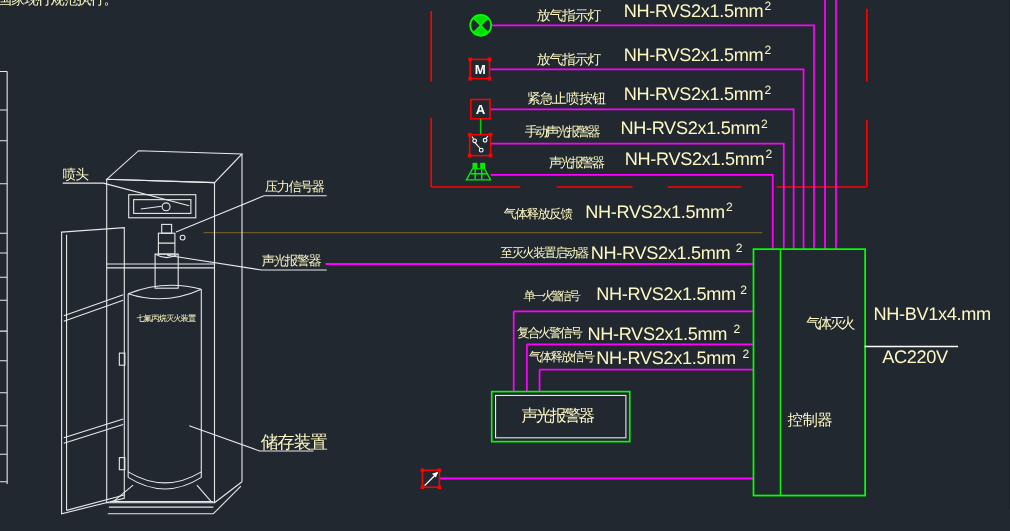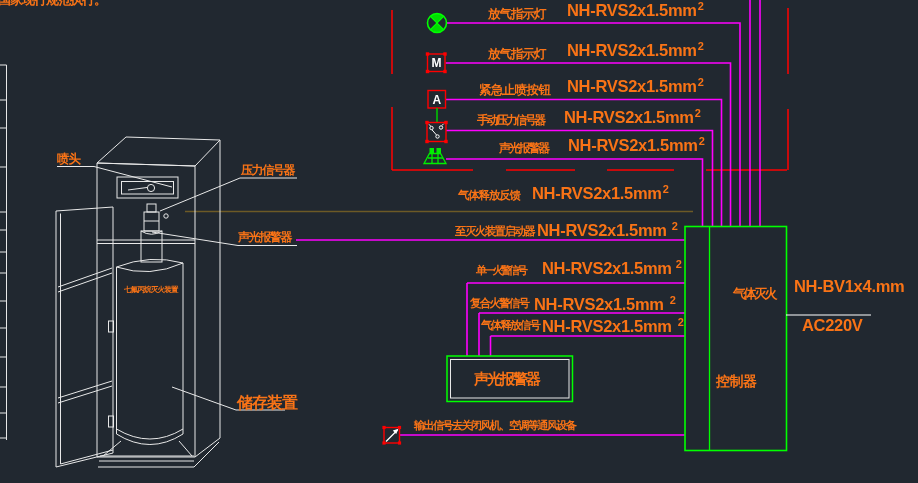--- a/index.html
+++ b/index.html
@@ -3,21 +3,21 @@
 <meta charset="utf-8">
 <style>
   html,body{margin:0;padding:0;background:#10151b;}
   #stage{
     position:relative;width:918px;height:483px;overflow:hidden;
     background:#212830;
     font-family:"Liberation Sans","DejaVu Sans",sans-serif;
     color:#ffffff;
   }
   #stage svg{position:absolute;left:0;top:0;}
-  .txt{position:absolute;white-space:nowrap;line-height:1;color:#f97316;font-weight:bold;}
+  .txt{position:absolute;white-space:nowrap;line-height:1;color:#fef9c3;}
   .cn{font-size:12px;}
   .spec{font-size:16.5px;letter-spacing:-0.3px;}
   .spec .sup{font-size:11px;position:relative;top:-6px;margin-left:1px;}
   .devletter{position:absolute;font-size:12px;font-weight:bold;color:#fff;line-height:1;}
 </style>
 </head>
 <body>
 
 <div id="stage">
 
@@ -160,21 +160,21 @@
 
   <div class="txt cn" style="left:488px;top:8px;font-size:12.5px;letter-spacing:-1px;">放气指示灯</div>
   <div class="txt spec" style="left:567px;top:2px;"><span>NH-RVS2x1.5mm</span><span class="sup">2</span></div>
 
   <div class="txt cn" style="left:488px;top:48px;font-size:12.5px;letter-spacing:-1px;">放气指示灯</div>
   <div class="txt spec" style="left:567px;top:42px;"><span>NH-RVS2x1.5mm</span><span class="sup">2</span></div>
 
   <div class="txt cn" style="left:479px;top:84px;font-size:12.5px;letter-spacing:-0.6px;">紧急止喷按钮</div>
   <div class="txt spec" style="left:567px;top:78px;"><span>NH-RVS2x1.5mm</span><span class="sup">2</span></div>
 
-  <div class="txt cn" style="left:477px;top:114px;font-size:12px;letter-spacing:-2.6px;">手动/压力信号器</div>
+  <div class="txt cn" style="left:477px;top:114px;font-size:12px;letter-spacing:-2.6px;">手动/声光报警器</div>
   <div class="txt spec" style="left:564px;top:109px;"><span>NH-RVS2x1.5mm</span><span class="sup">2</span></div>
 
   <div class="txt cn" style="left:499px;top:142px;font-size:12px;letter-spacing:-2.2px;">声光报警器</div>
   <div class="txt spec" style="left:568px;top:137px;"><span>NH-RVS2x1.5mm</span><span class="sup">2</span></div>
 
   <div class="txt cn" style="left:458px;top:190px;font-size:11.5px;letter-spacing:-1.2px;">气体释放反馈</div>
   <div class="txt spec" style="left:532px;top:185px;"><span>NH-RVS2x1.5mm</span><span class="sup">2</span></div>
 
   <div class="txt cn" style="left:455px;top:226px;font-size:11.5px;letter-spacing:-1.6px;">至灭火装置启动器</div>
   <div class="txt spec" style="left:537px;top:222px;"><span>NH-RVS2x1.5mm</span><span class="sup" style="margin-left:5px;">2</span></div>
@@ -189,21 +189,20 @@
   <div class="txt spec" style="left:542px;top:318px;"><span>NH-RVS2x1.5mm</span><span class="sup" style="margin-left:6px;">2</span></div>
 
   <div class="txt cn" style="left:733px;top:287px;font-size:13px;letter-spacing:-2.5px;">气体灭火</div>
   <div class="txt cn" style="left:716px;top:374px;font-size:14px;letter-spacing:-0.5px;">控制器</div>
 
   <div class="txt cn" style="left:474px;top:371px;font-size:15px;letter-spacing:-2px;">声光报警器</div>
 
   <div class="txt spec" style="left:794px;top:278px;">NH-BV1x4.mm</div>
   <div class="txt spec" style="left:802px;top:317px;">AC220V</div>
 
-  <div class="txt cn" style="left:414px;top:420px;font-size:11px;letter-spacing:-1.5px;">输出信号去关闭风机、空调等通风设备</div>
 
   <div class="txt cn" style="left:57px;top:153px;font-size:12.5px;letter-spacing:-1px;">喷头</div>
   <div class="txt cn" style="left:241px;top:164px;font-size:12px;letter-spacing:-1.4px;text-align:right;">压力信号器</div>
   <div class="txt cn" style="left:238px;top:231px;font-size:12px;letter-spacing:-1.4px;">声光报警器</div>
   <div class="txt cn" style="left:237px;top:395px;font-size:16px;letter-spacing:-1px;">储存装置</div>
   <div class="txt cn" style="left:124px;top:286px;font-size:7.5px;letter-spacing:-0.8px;">七氟丙烷灭火装置</div>
 
 </div>
 
 </body></html>

